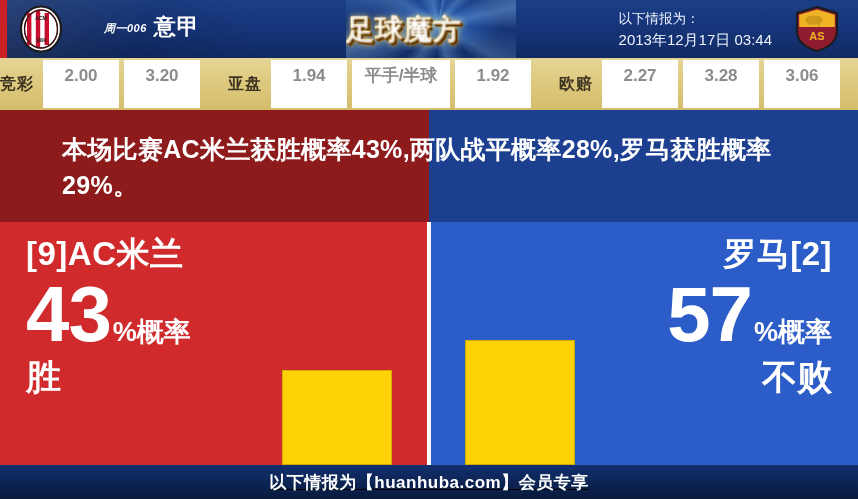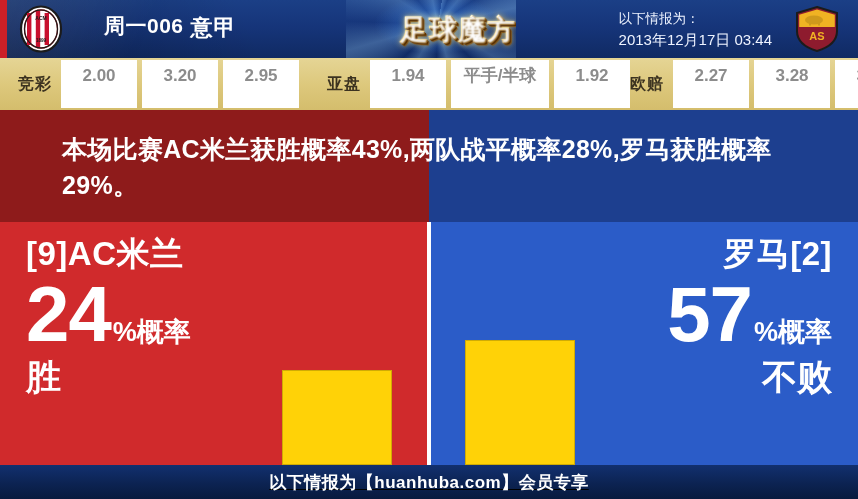--- a/index.html
+++ b/index.html
@@ -53,24 +53,25 @@
     right: 18px; top: 5px;
     width: 46px; height: 48px;
   }
   .league-block {
     position: absolute;
     left: 104px; top: 12px;
     color: #ffffff;
     white-space: nowrap;
   }
   .round-no {
-    font-size: 21px;
+    font-size: 11px;
     font-weight: bold;
     letter-spacing: 0.5px;
     vertical-align: 2px;
+    font-style: italic;
   }
   .league-name {
     font-size: 22px;
     font-weight: bold;
     margin-left: 7px;
     letter-spacing: 1px;
   }
   .logo-wrap {
     position: absolute;
     left: 346px; top: 0;
@@ -90,21 +91,21 @@
         rgba(160,215,255,0.30) 155deg, rgba(160,215,255,0.0) 172deg,
         rgba(160,215,255,0.26) 200deg, rgba(160,215,255,0.0) 216deg,
         rgba(160,215,255,0.30) 244deg, rgba(160,215,255,0.0) 262deg,
         rgba(160,215,255,0.24) 292deg, rgba(160,215,255,0.0) 310deg,
         rgba(160,215,255,0.30) 338deg, rgba(160,215,255,0.0) 356deg);
   }
   .logo-text {
     position: absolute;
     left: 0; top: 11px;
     width: 170px;
-    text-align: right;
+    text-align: left;
     font-size: 28px;
     font-weight: bold;
     letter-spacing: 1px;
     color: #ffd21e;
     text-shadow:
       0 0 2px #ffffff,
       1px 1px 0 #7a4a00,
       2px 2px 1px rgba(60,30,0,0.75);
     background: linear-gradient(180deg, #fff7c0 0%, #ffd21e 42%, #f0a800 72%, #ffe474 100%);
     -webkit-background-clip: text;
@@ -129,21 +130,21 @@
     width: 858px; height: 52px;
     background: linear-gradient(180deg, #e5d595 0%, #ddc87c 52%, #d4bd6c 100%);
     display: flex;
     align-items: center;
   }
   .odds-group {
     display: flex;
     align-items: center;
     height: 52px;
   }
-  .odds-group.g1 { padding-left: 18px; }
+  .odds-group.g1 { }
   .odds-group.g2 { padding-left: 28px; }
   .odds-group.g3 { margin-left: auto; padding-right: 18px; }
   .odds-label {
     font-size: 16px;
     font-weight: bold;
     color: #3c3320;
     margin-right: 9px;
     letter-spacing: 1px;
     white-space: nowrap;
   }
@@ -334,21 +335,20 @@
       <text x="23" y="35" font-size="11" font-family="Liberation Sans, sans-serif" font-weight="bold" fill="#f0b323" text-anchor="middle">AS</text>
     </svg>
   </div>
 
   <div class="odds-bar">
 
     <div class="odds-group g1">
       <span class="odds-label">竞彩</span>
       <span class="odds-cell">2.00</span>
       <span class="odds-cell">3.20</span>
-      <span class="odds-cell">2.95</span>
     </div>
 
     <div class="odds-group g2">
       <span class="odds-label">亚盘</span>
       <span class="odds-cell">1.94</span>
       <span class="odds-cell wide">平手/半球</span>
       <span class="odds-cell">1.92</span>
     </div>
 
     <div class="odds-group g3">
@@ -365,21 +365,21 @@
     <div class="banner-text">本场比赛AC米兰获胜概率43%,两队战平概率28%,罗马获胜概率29%。</div>
   </div>
 
   <div class="panels">
 
     <div class="panel-left">
       <div class="bar bar-left" id="bar-home" style="height: 95px; top: 148px; background: rgb(255, 210, 7);"></div>
       <div class="team-block left">
         <div class="team-name">[9]AC米兰</div>
         <div class="prob-row">
-          <span class="prob-num">24</span><span class="prob-unit">%概率</span>
+          <span class="prob-num">43</span><span class="prob-unit">%概率</span>
         </div>
         <div class="outcome">胜</div>
       </div>
     </div>
 
     <div class="panel-gap"></div>
 
     <div class="panel-right">
       <div class="bar bar-right" id="bar-away" style="height: 125px; top: 118px; background: rgb(255, 210, 7);"></div>
       <div class="team-block right">

